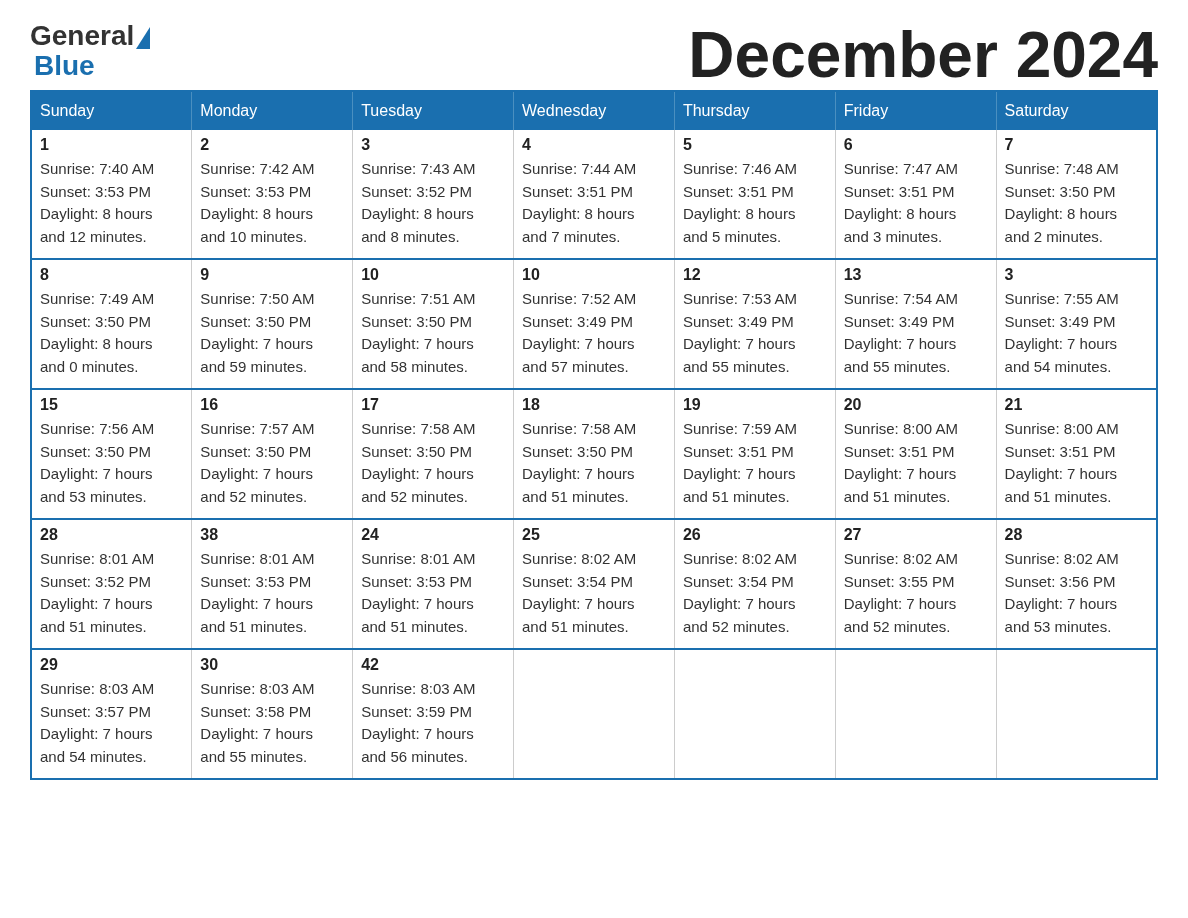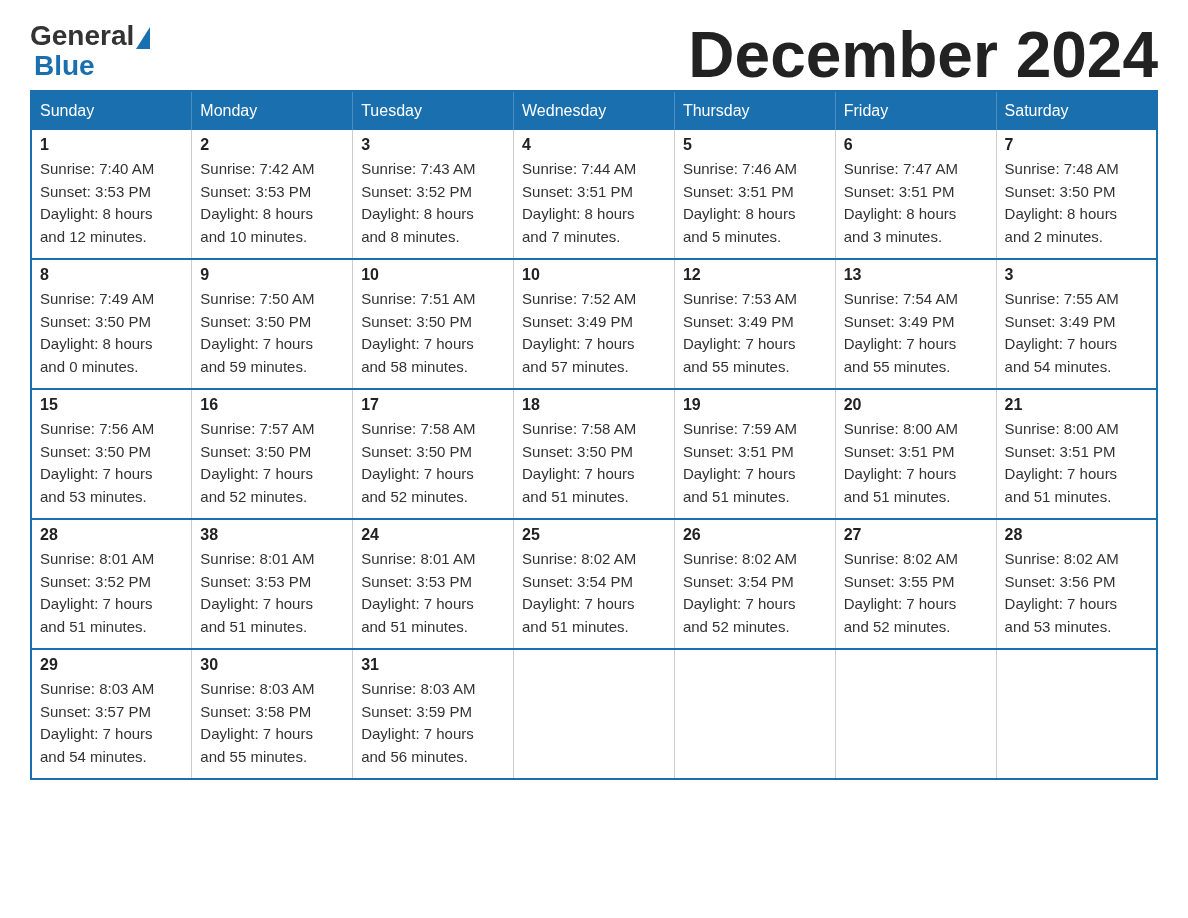--- a/index.html
+++ b/index.html
@@ -381,21 +381,21 @@
         </td>
         <td>
           <span class="day-number">30</span>
         <div class="day-info">
           Sunrise: 8:03 AM<br>
           Sunset: 3:58 PM<br>
           Daylight: 7 hours and&nbsp;55 minutes.
         </div>
         </td>
         <td>
-          <span class="day-number">31</span>
+          <span class="day-number">42</span>
         <div class="day-info">
           Sunrise: 8:03 AM<br>
           Sunset: 3:59 PM<br>
           Daylight: 7 hours and&nbsp;56 minutes.
         </div>
         </td>
         <td class="empty-cell"></td>
         <td class="empty-cell"></td>
         <td class="empty-cell"></td>
         <td class="empty-cell"></td>

